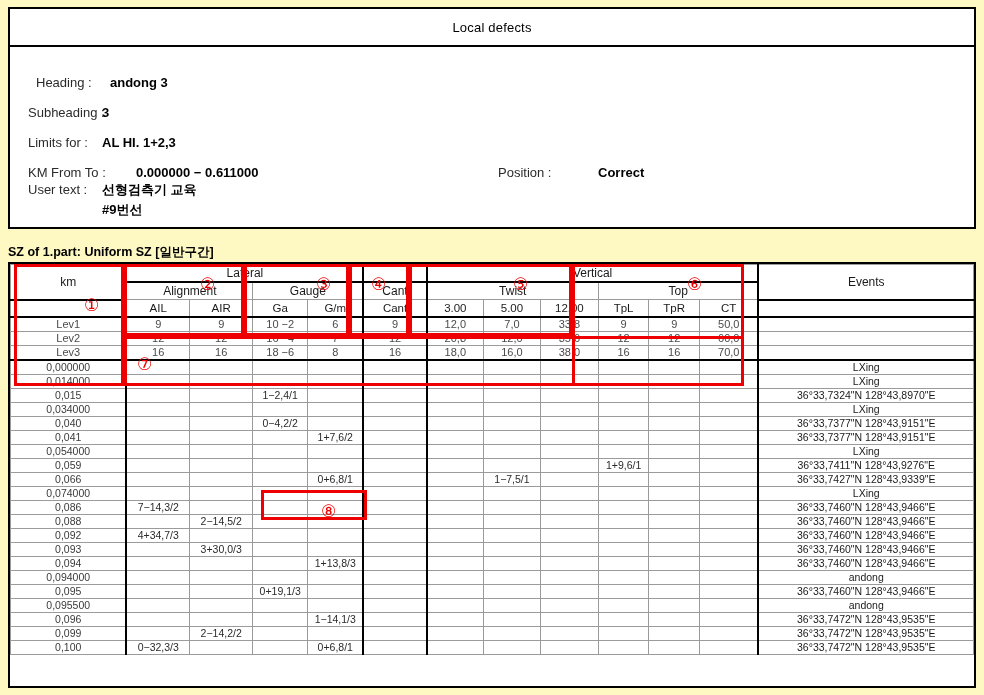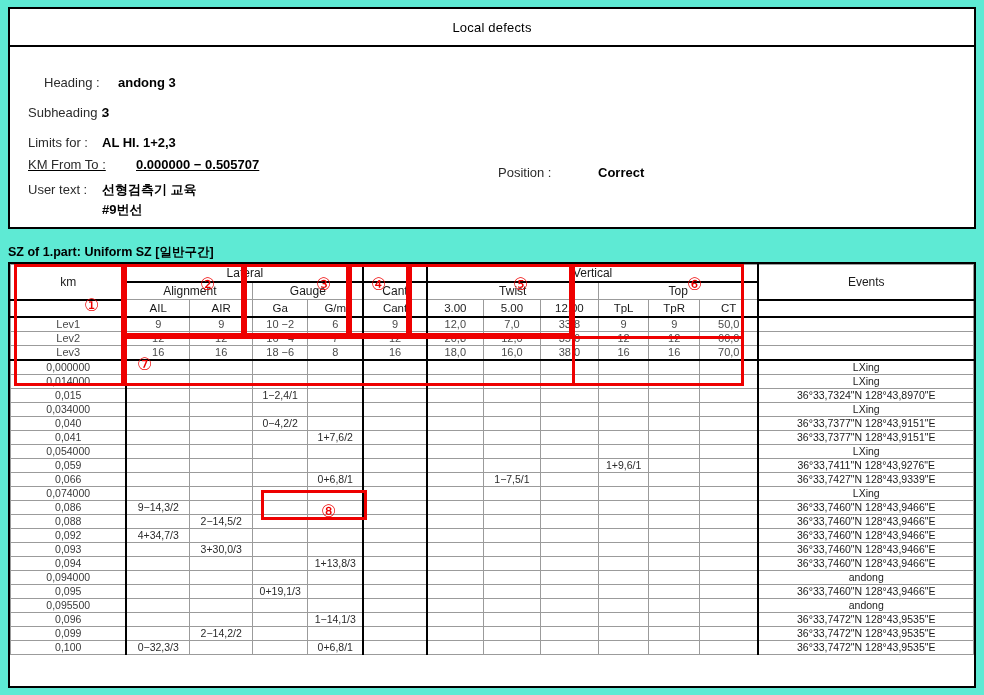--- a/index.html
+++ b/index.html
@@ -5,21 +5,21 @@
   * { box-sizing: border-box; }
   html, body {
     margin: 0; padding: 0;
     background: #ffffff;
     font-family: "Liberation Sans", sans-serif;
   }
   #page {
     position: relative;
     width: 984px;
     height: 695px;
-    background: #5eead4;
+    background: #fef9c3;
     overflow: hidden;
   }
 
   
   .report-card {
     position: absolute;
     left: 8px; top: 7px;
     width: 968px; height: 222px;
     border: 2px solid #000;
     background: #fff;
@@ -48,24 +48,24 @@
   .field-label {
     font-size: 13px;
     color: #2b2b2b;
   }
   .field-value {
     font-size: 13px;
     font-weight: bold;
     color: #000;
     margin-top: 18px;
   }
-  .f-head   { left: 34px;  top: 10px; }
+  .f-head   { left: 26px;  top: 10px; }
   .f-sub    { left: 18px;  top: 40px; }
   .f-lim    { left: 18px;  top: 70px; }
-  .f-km     { left: 18px;  top: 92px; text-decoration: underline; }
+  .f-km     { left: 18px;  top: 100px; }
   .f-user   { left: 18px;  top: 134px; }
   .f-date   { left: 488px; top: 70px; }
   .f-pos    { left: 488px; top: 100px; }
 
   .field-label.w-head { width: 74px; }
   .field-label.w-sub  { width: 74px; }
   .field-label.w-lim  { width: 74px; }
   .field-label.w-km   { width: 108px; }
   .field-label.w-user { width: 74px; }
   .field-label.w-date { width: 100px; }
@@ -177,21 +177,21 @@
         <span class="field-value">3</span>
       </div>
 
       <div class="field-row f-lim">
         <span class="field-label w-lim">Limits for :</span>
         <span class="field-value">AL HI. 1+2,3</span>
       </div>
 
       <div class="field-row f-km">
         <span class="field-label w-km">KM From To :</span>
-        <span class="field-value">0.000000 − 0.505707</span>
+        <span class="field-value">0.000000 − 0.611000</span>
       </div>
 
       <div class="field-row f-user">
         <span class="field-label w-user">User text :</span>
         <span class="usertext-lines">
           <span>선형검측기 교육</span>
           <span>#9번선</span>
         </span>
       </div>
 
@@ -447,21 +447,21 @@
             <td class="val sep-l"></td>
             <td class="val"></td>
             <td class="val"></td>
             <td class="val"></td>
             <td class="val"></td>
             <td class="val"></td>
             <td class="ev sep-l">LXing</td>
           </tr>
           <tr class="datarow">
             <td class="km">0,086</td>
-            <td class="val sep-l">9−14,3/2</td>
+            <td class="val sep-l">7−14,3/2</td>
             <td class="val"></td>
             <td class="val"></td>
             <td class="val"></td>
             <td class="val sep-l"></td>
             <td class="val sep-l"></td>
             <td class="val"></td>
             <td class="val"></td>
             <td class="val"></td>
             <td class="val"></td>
             <td class="val"></td>

